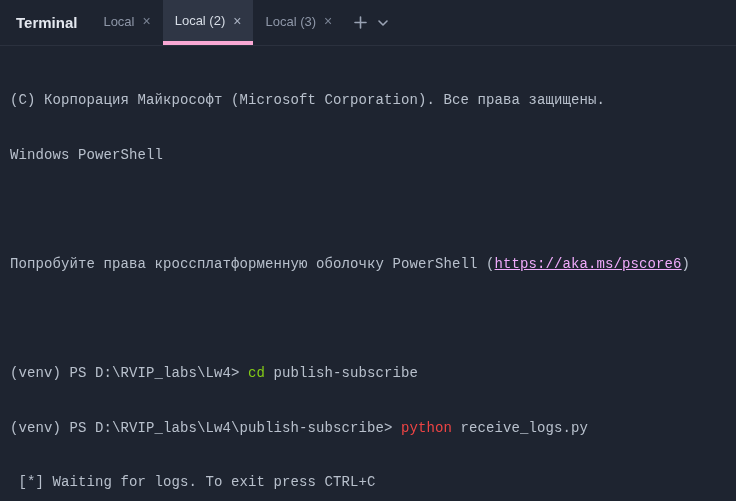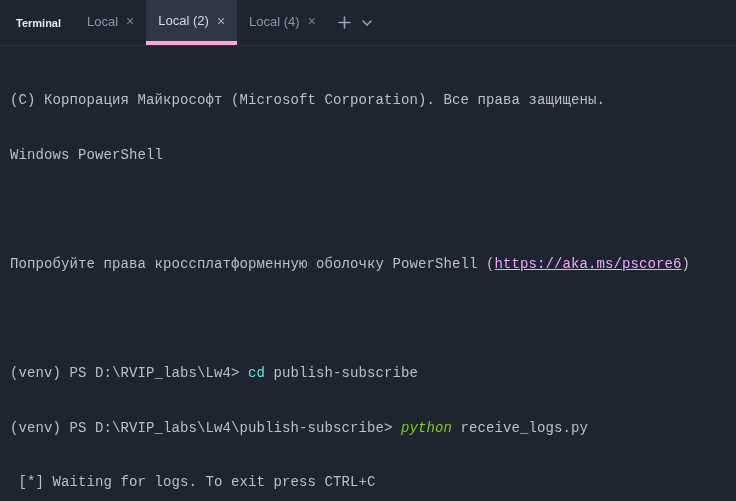--- a/index.html
+++ b/index.html
@@ -17,21 +17,21 @@
     height: 46px;
     background: #1e2430;
     border-bottom: 1px solid #2b313e;
     padding-left: 6px;
   }
   .toolwindow-title {
     display: flex; align-items: center;
     padding: 0 14px 0 10px;
     color: #e4e8ef;
     font-family: "Segoe UI", Arial, sans-serif;
-    font-size: 11px;
+    font-size: 15px;
     font-weight: 600;
   }
   .tab {
     display: flex; align-items: center;
     padding: 0 12px;
     gap: 8px;
     color: #8e97a8;
     font-family: "Segoe UI", Arial, sans-serif;
     font-size: 13px;
     cursor: pointer;
@@ -58,42 +58,42 @@
     padding: 14px 10px 10px 10px;
     line-height: 1.95;
     white-space: pre;
     letter-spacing: 0.1px;
   }
   .line { display: block; }
   .link {
     color: #f0abfc;
     text-decoration: underline;
   }
-  .cmd-cd    { color: #5eead4; margin-top: 27px; }
-  .cmd-py    { color: #84cc16; font-style: italic; }
+  .cmd-cd    { color: #84cc16; margin-top: 27px; }
+  .cmd-py    { color: #ef4444; }
   .blank { height: 1.95em; }
 </style>
 </head>
 <body>
 
 <div class="tabbar">
   <div class="toolwindow-title">Terminal</div>
 
   <div class="tab">
     <span>Local</span>
     <span class="close">×</span>
   </div>
 
   <div class="tab active">
     <span>Local (2)</span>
     <span class="close">×</span>
   </div>
 
   <div class="tab">
-    <span>Local (4)</span>
+    <span>Local (3)</span>
     <span class="close">×</span>
   </div>
 
   <div class="tab-actions">
     <span class="icon-btn">
       <svg width="13" height="13" viewBox="0 0 13 13">
           <path d="M6.5 1v11M1 6.5h11" stroke="#9aa3b4" stroke-width="1.6" stroke-linecap="round"></path>
         </svg>
     </span>
     <span class="icon-btn">

